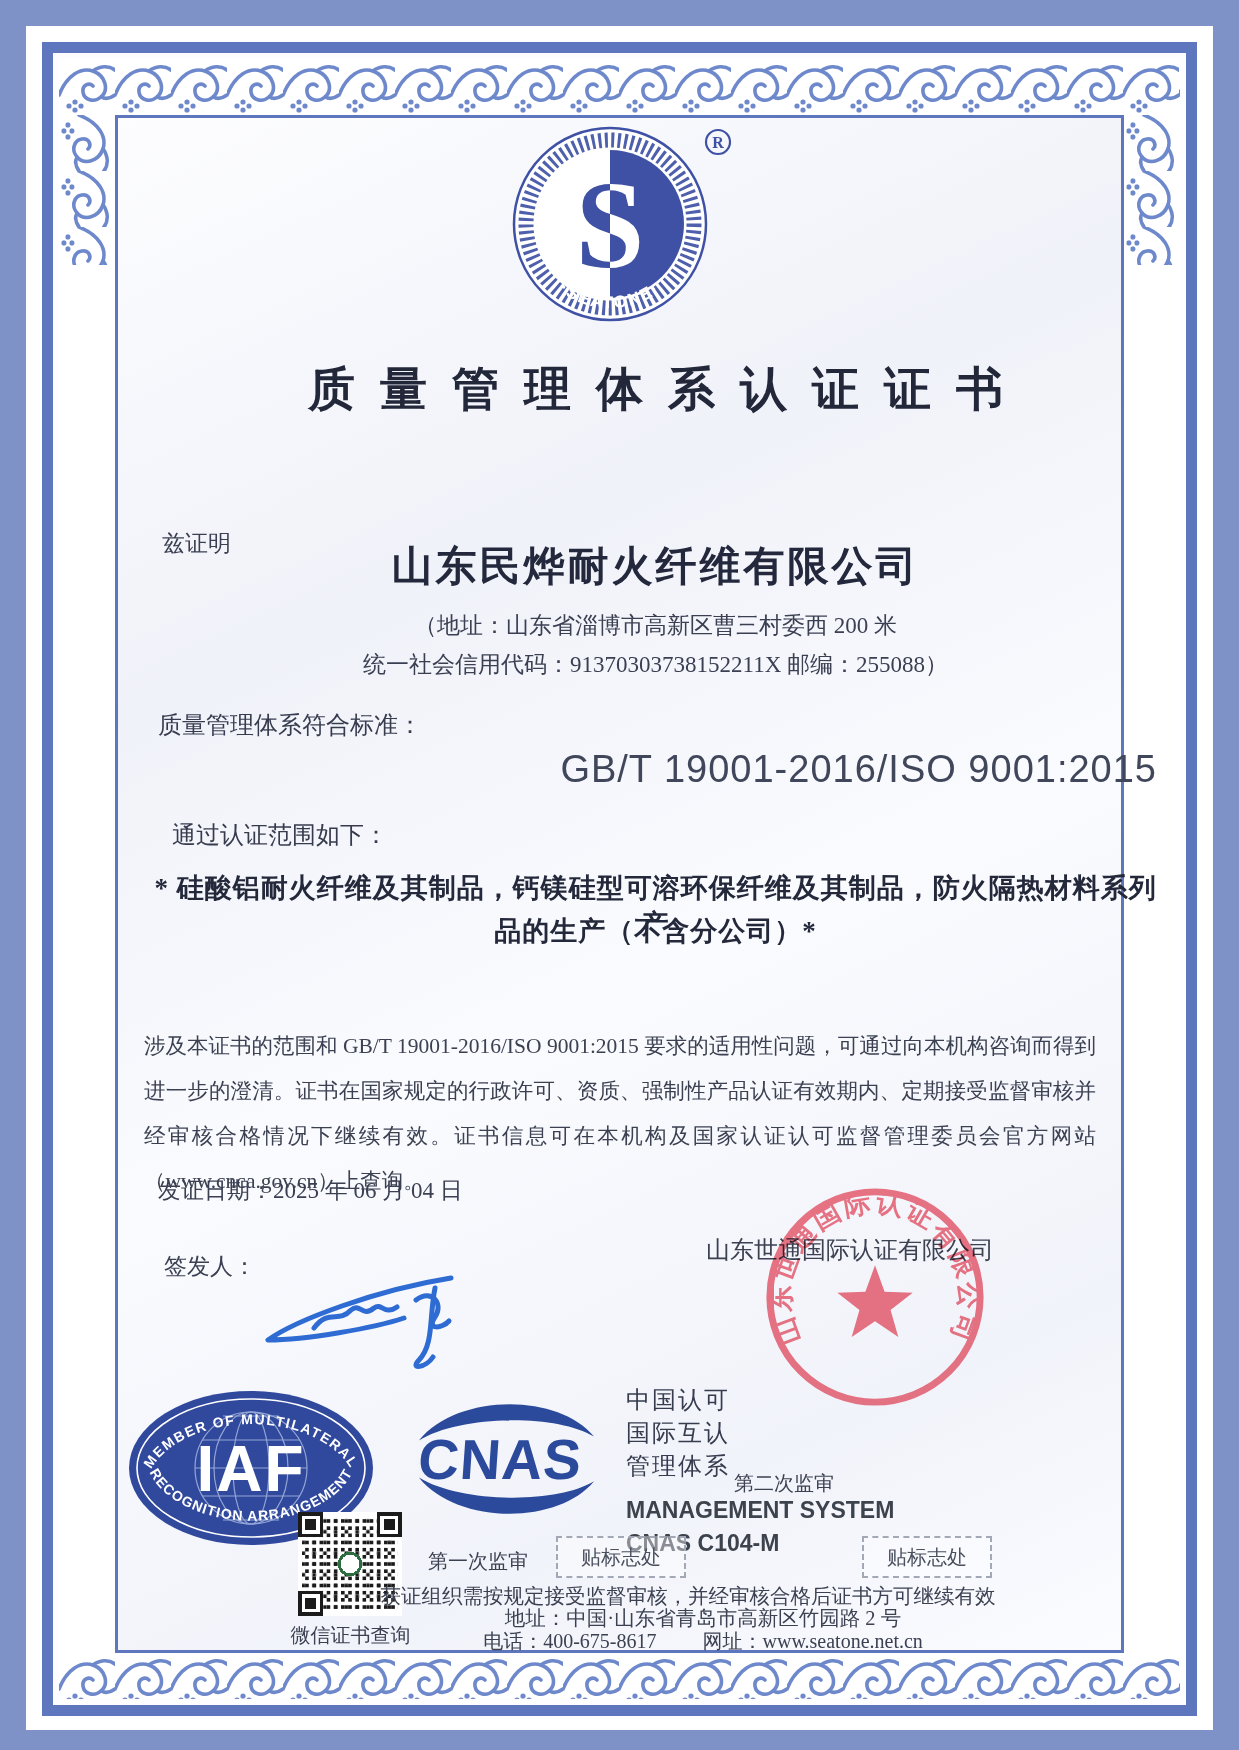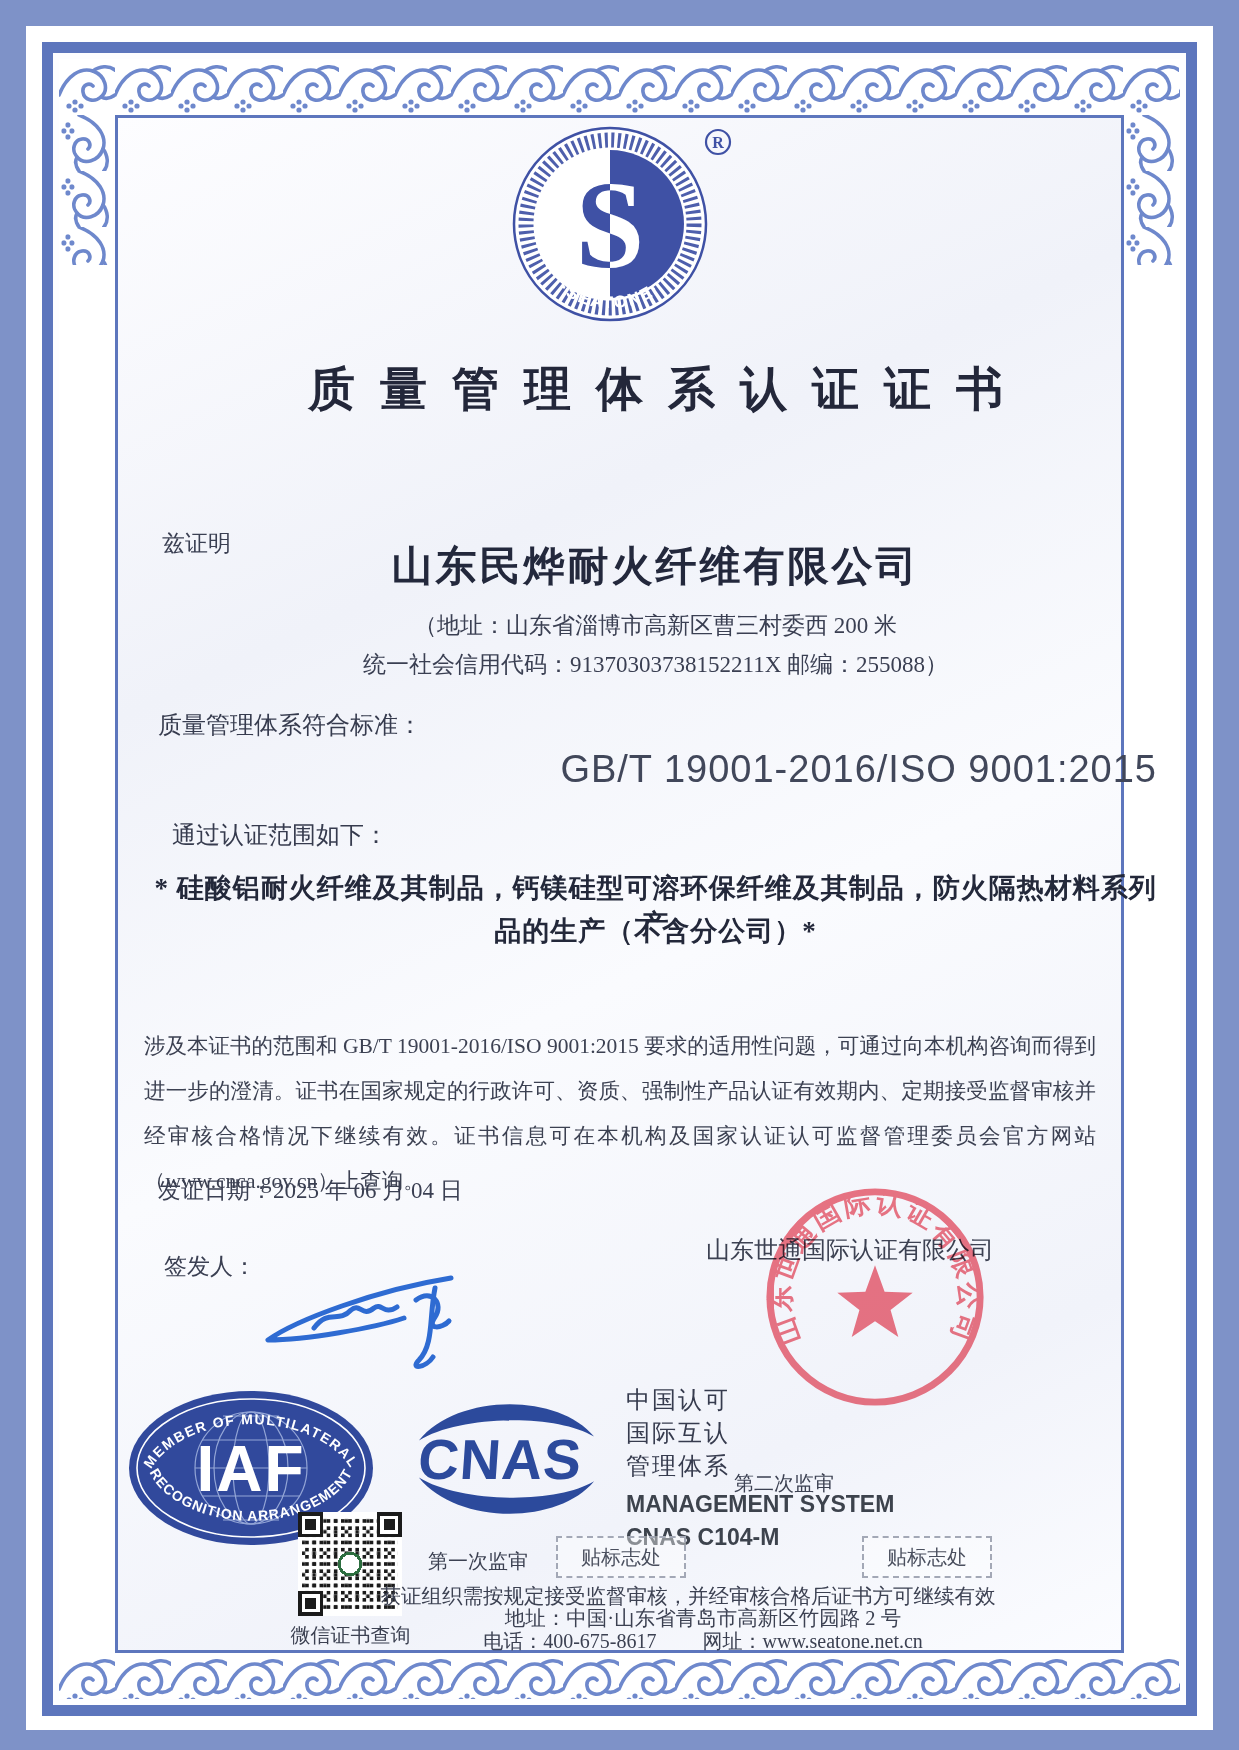--- a/index.html
+++ b/index.html
@@ -192,21 +192,21 @@
       <svg class="abs" style="left:272px;top:1266px" width="232" height="146" viewBox="0 0 235 150">
         <path d="M 28,58 C 66,10 170,8 208,54 C 168,30 70,32 28,58 Z" fill="#2c4a9c"></path>
         <path d="M 28,96 C 66,144 170,146 208,100 C 168,124 70,122 28,96 Z" fill="#2c4a9c"></path>
         <text x="117" y="98" text-anchor="middle" font-family="Liberation Sans,sans-serif" font-size="58" font-weight="bold" fill="#2c4a9c" letter-spacing="1" transform="skewX(-4)">CNAS</text>
       </svg>
 
       <div class="abs" style="left:508px;top:1266px">
         <div class="cnas-cjk">中国认可</div>
         <div class="cnas-cjk">国际互认</div>
         <div class="cnas-cjk">管理体系</div>
-        <div class="cnas-en" style="margin-top:8px">MANAGEMENT SYSTEM</div>
+        <div class="cnas-en" style="margin-top:14px">MANAGEMENT SYSTEM</div>
         <div class="cnas-en" style="margin-top:6px">CNAS C104-M</div>
       </div>
 
       <svg class="abs" style="left:180px;top:1394px" width="104" height="104" viewBox="0 0 29 29" shape-rendering="crispEdges">
         <rect width="29" height="29" fill="#ffffff"></rect>
         <rect x="1" y="1" width="27" height="27" fill="url(#qrp)"></rect>
         <rect x="1" y="1" width="27" height="27" fill="url(#qrp2)"></rect>
         <g fill="#1b1b1b">
           <rect x="0" y="0" width="7" height="7"></rect>
             <rect x="22" y="0" width="7" height="7"></rect>

